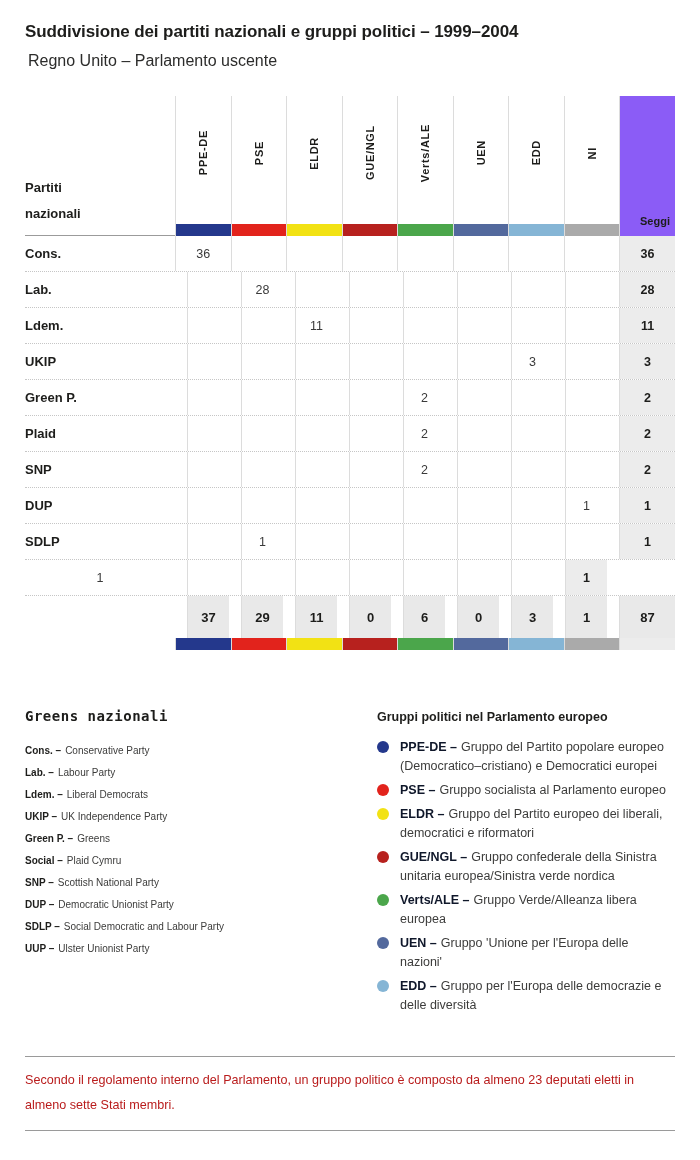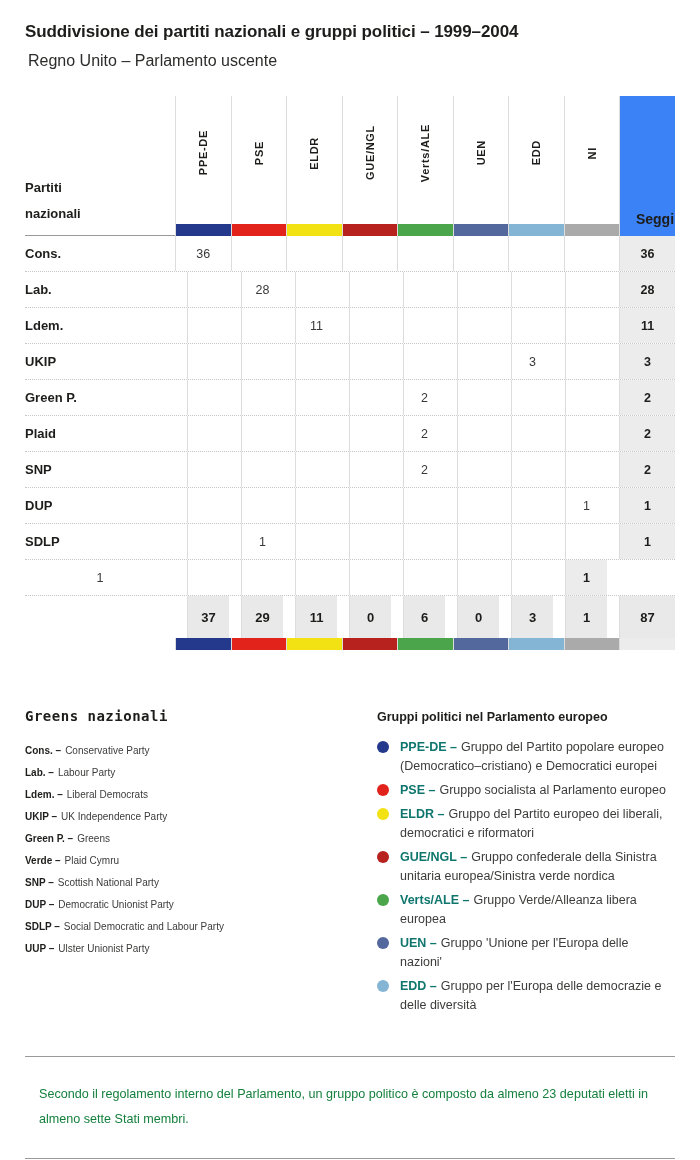--- a/index.html
+++ b/index.html
@@ -21,22 +21,22 @@
   .trow > .cell + .cell{border-left:1px solid #dcdcdc;}
 
   .thead{height:140px;}
   .h-party{display:flex;flex-direction:column;justify-content:flex-end;
            padding-bottom:9px;border-bottom:1px solid #9b9b9b;
            font-weight:700;font-size:13px;line-height:1.95;}
   .h-group{display:flex;align-items:center;justify-content:center;padding-bottom:26px;}
   .vlabel{writing-mode:vertical-rl;transform:rotate(180deg);
           font-weight:700;font-size:11px;letter-spacing:0.7px;white-space:nowrap;}
   .hbar{position:absolute;left:0;right:0;bottom:0;height:12px;}
-  .h-seats{background:#3b82f6;display:flex;align-items:flex-end;justify-content:center;
-           padding-bottom:9px;font-weight:700;font-size:14px;padding-left:15px;}
+  .h-seats{background:#8b5cf6;display:flex;align-items:flex-end;justify-content:center;
+           padding-bottom:9px;font-weight:700;font-size:11px;padding-left:15px;}
 
   .body{height:35px;}
   .body + .body, .totals{border-top:1px dotted #c6c6c6;gap:12px;}
   .party-name{display:flex;align-items:center;font-weight:700;font-size:13px;}
   .num{display:flex;align-items:center;justify-content:center;font-size:12.5px;color:#3a3a3a;}
   .seats{background:#ececec;display:flex;align-items:center;justify-content:center;
          font-weight:700;font-size:12.5px;}
 
   .totals{height:42px;}
   .total-num,.total-seats{background:#e9e9e9;display:flex;align-items:center;
@@ -50,26 +50,26 @@
   .legend-left h3{font-family:"DejaVu Sans Mono","Liberation Mono",monospace;
                   font-size:14px;font-weight:700;margin:0 0 16px 0;letter-spacing:0.5px;}
   .pitem{margin:0;font-size:10px;line-height:22px;color:#3c3c3b;}
   .pitem b{color:#1d1d1b;margin-right:4px;}
 
   .legend-right{flex:1;}
   .legend-right h3{font-size:12.5px;font-weight:700;margin:2px 0 14px 0;}
   .gitem{display:flex;gap:11px;margin-bottom:5px;}
   .dot{width:12px;height:12px;border-radius:50%;flex:0 0 12px;margin-top:3px;}
   .gitem p{margin:0;font-size:12.5px;line-height:19px;max-width:272px;color:#3c3c3b;}
-  .gitem b{color:#0f766e;margin-right:4px;text-align:center;}
+  .gitem b{color:#0f172a;margin-right:4px;text-align:center;}
 
   
   .footnote-sec{margin-top:36px;border-top:1px solid #9a9a9a;border-bottom:1px solid #9a9a9a;
                 padding:11px 0 13px 0;}
-  .footnote-sec p{margin:14px;font-size:12.6px;line-height:1.95;color:#15803d;}
+  .footnote-sec p{margin:0;font-size:12.6px;line-height:1.95;color:#b91c1c;}
   .footer{display:flex;justify-content:space-between;align-items:center;padding:8px 0 0 0;}
 </style>
 </head>
 <body>
 
 <div class="wrap">
 
   <h1 class="title">Suddivisione dei partiti nazionali e gruppi politici – 1999–2004</h1>
   <h2 class="subtitle">Regno Unito – Parlamento uscente</h2>
 
@@ -260,21 +260,21 @@
 
   <div class="legend-section">
     <div class="legend-left">
       <h3>Greens nazionali</h3>
       <div id="party-legend-items">
           <p class="pitem"><b>Cons. –</b><span>Conservative Party</span></p>
           <p class="pitem"><b>Lab. –</b><span>Labour Party</span></p>
           <p class="pitem"><b>Ldem. –</b><span>Liberal Democrats</span></p>
           <p class="pitem"><b>UKIP –</b><span>UK Independence Party</span></p>
           <p class="pitem"><b>Green P. –</b><span>Greens</span></p>
-          <p class="pitem"><b>Verde –</b><span>Plaid Cymru</span></p>
+          <p class="pitem"><b>Social –</b><span>Plaid Cymru</span></p>
           <p class="pitem"><b>SNP –</b><span>Scottish National Party</span></p>
           <p class="pitem"><b>DUP –</b><span>Democratic Unionist Party</span></p>
           <p class="pitem"><b>SDLP –</b><span>Social Democratic and Labour Party</span></p>
           <p class="pitem"><b>UUP –</b><span>Ulster Unionist Party</span></p>
         </div>
     </div>
     <div class="legend-right">
       <h3>Gruppi politici nel Parlamento europeo</h3>
       <div id="group-legend-items">
           <div class="gitem">

